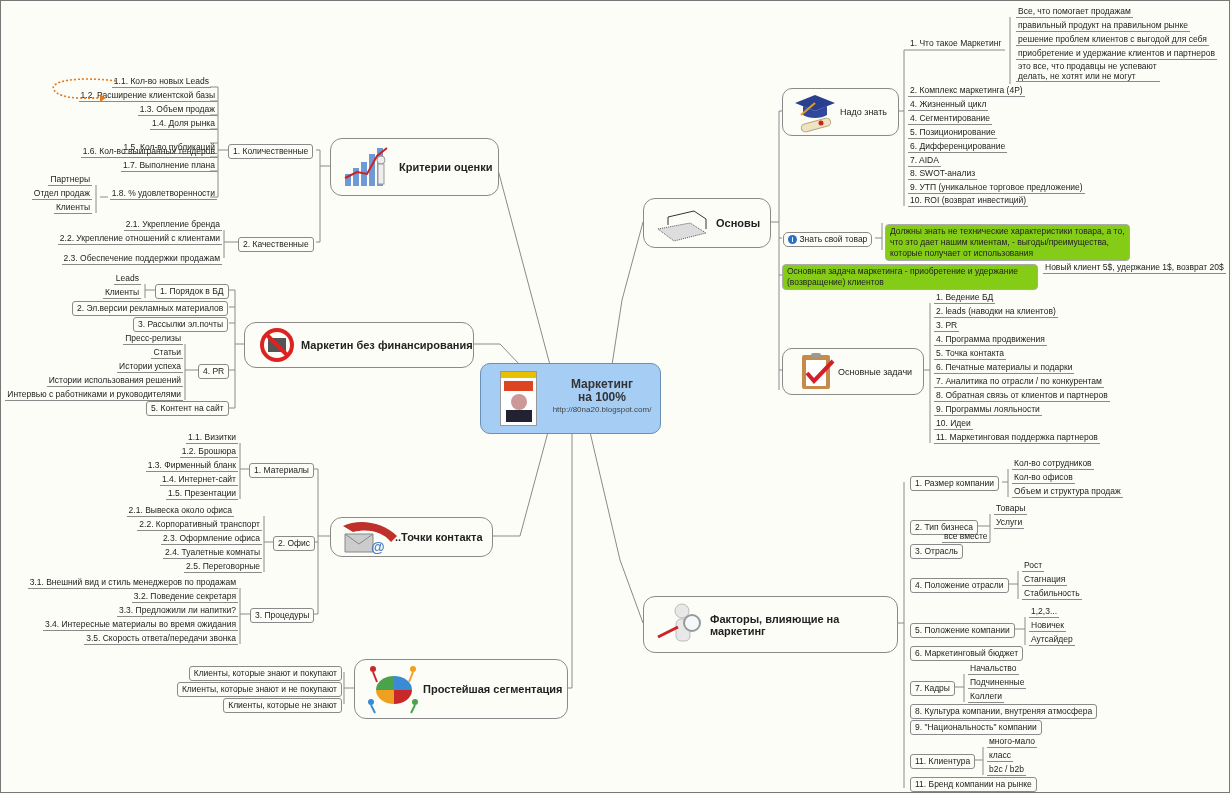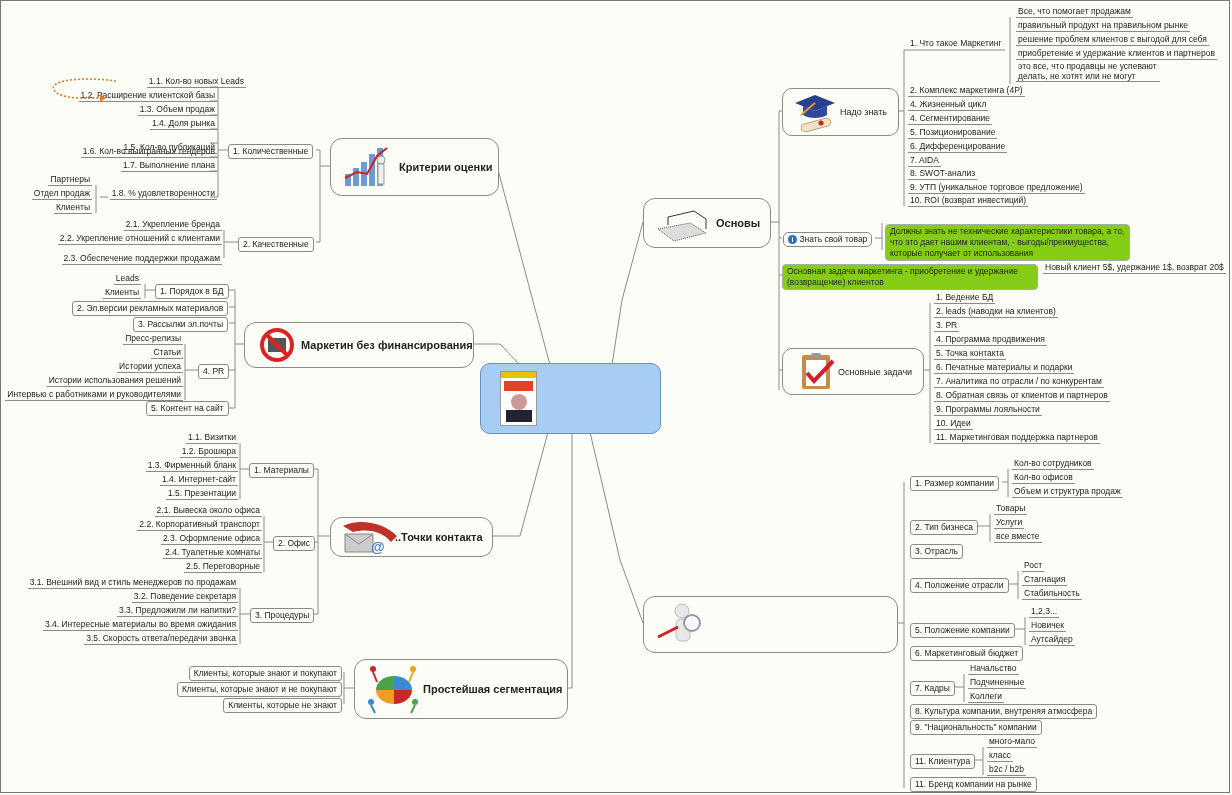--- a/index.html
+++ b/index.html
@@ -97,38 +97,43 @@
     <polyline points="983,747 983,775" fill="none" stroke="#8a8a8a" stroke-width="1"></polyline>
   </svg>
 
 <div class="center">
   <div class="ic" style="left:19px;top:7px;width:35px;height:53px;background:#fff;border:1px solid #999;">
     <div style="height:6px;background:#e8c000;"></div>
     <div style="margin:3px 3px;height:10px;background:#d42;"></div>
     <div style="margin:0 auto;width:16px;height:16px;border-radius:50%;background:#c99;"></div>
     <div style="margin:0 auto;width:26px;height:12px;background:#223;"></div>
   </div>
+  <div style="position:absolute;left:66px;top:14px;width:110px;text-align:center;color:#333;">
+    <div style="font-weight:bold;font-size:12px;line-height:13px;">Маркетинг</div>
+    <div style="font-weight:bold;font-size:12px;line-height:13px;">на 100%</div>
+    <div style="font-size:8px;line-height:11px;color:#444;">http://80na20.blogspot.com/</div>
+  </div>
 </div>
 
 <div class="main" style="left:330px;top:138px;width:167px;height:56px;">
   <svg class="ic" style="left:12px;top:5px;" width="50" height="46">
     <rect x="2" y="30" width="6" height="12" fill="#6d9ad6"></rect>
       <rect x="10" y="24" width="6" height="18" fill="#6d9ad6"></rect>
       <rect x="18" y="18" width="6" height="24" fill="#6d9ad6"></rect>
       <rect x="26" y="10" width="6" height="32" fill="#6d9ad6"></rect>
       <rect x="34" y="4" width="6" height="38" fill="#6d9ad6"></rect>
     <polyline points="2,34 14,28 24,30 34,12 44,4" fill="none" stroke="#c22" stroke-width="2"></polyline>
     <circle cx="38" cy="16" r="4" fill="#eee" stroke="#999"></circle>
       <rect x="35" y="20" width="6" height="20" fill="#eee" stroke="#999"></rect>
   </svg>
   <span style="margin-left:68px;">Критерии оценки</span>
 </div>
 <div class="box" style="left:228px;top:144px;">1. Количественные</div>
 <div class="box" style="left:238px;top:237px;">2. Качественные</div>
-<div class="t tr" style="right:986px;top:76px;text-align:center;">1.1. Кол-во новых Leads</div>
+<div class="t tr" style="right:1021px;top:76px;text-align:center;">1.1. Кол-во новых Leads</div>
 <div class="t tr" style="right:1015px;top:90px;">1.2. Расширение клиентской базы</div>
 <div class="t tr" style="right:1015px;top:104px;">1.3. Объем продаж</div>
 <div class="t tr" style="right:1015px;top:118px;">1.4. Доля рынка</div>
 <div class="t tr" style="right:1015px;top:142px;">1.5. Кол-во публикаций</div>
 <div class="t tr" style="right:1015px;top:146px;">1.6. Кол-во выигранных тендеров</div>
 <div class="t tr" style="right:1015px;top:160px;">1.7. Выполнение плана</div>
 <div class="t tr" style="right:1015px;top:188px;">1.8. % удовлетворенности</div>
 <div class="t tr" style="right:1140px;top:174px;">Партнеры</div>
 <div class="t tr" style="right:1140px;top:188px;">Отдел продаж</div>
 <div class="t tr" style="right:1140px;top:202px;">Клиенты</div>
@@ -170,21 +175,21 @@
   </svg>
   <span style="margin-left:64px;">..Точки контакта</span>
 </div>
 <div class="box" style="left:249px;top:463px;">1. Материалы</div>
 <div class="t tr" style="right:994px;top:432px;">1.1. Визитки</div>
 <div class="t tr" style="right:994px;top:446px;">1.2. Брошюра</div>
 <div class="t tr" style="right:994px;top:460px;">1.3. Фирменный бланк</div>
 <div class="t tr" style="right:994px;top:474px;">1.4. Интернет-сайт</div>
 <div class="t tr" style="right:994px;top:488px;">1.5. Презентации</div>
 <div class="box" style="left:273px;top:536px;">2. Офис</div>
-<div class="t tr" style="right:970px;top:505px;">2.1. Вывеска около офиса</div>
+<div class="t tr" style="right:998px;top:505px;">2.1. Вывеска около офиса</div>
 <div class="t tr" style="right:970px;top:519px;">2.2. Корпоративный транспорт</div>
 <div class="t tr" style="right:970px;top:533px;">2.3. Оформление офиса</div>
 <div class="t tr" style="right:970px;top:547px;">2.4. Туалетные комнаты</div>
 <div class="t tr" style="right:970px;top:561px;">2.5. Переговорные</div>
 <div class="box" style="left:250px;top:608px;">3. Процедуры</div>
 <div class="t tr" style="right:994px;top:577px;">3.1. Внешний вид и стиль менеджеров по продажам</div>
 <div class="t tr" style="right:994px;top:591px;">3.2. Поведение секретаря</div>
 <div class="t tr" style="right:994px;top:605px;">3.3. Предложили ли напитки?</div>
 <div class="t tr" style="right:994px;top:619px;">3.4. Интересные материалы во время ожидания</div>
 <div class="t tr" style="right:994px;top:633px;">3.5. Скорость ответа/передачи звонка</div>
@@ -284,29 +289,30 @@
 <div class="t" style="left:934px;top:418px;">10. Идеи</div>
 <div class="t" style="left:934px;top:432px;">11. Маркетинговая поддержка партнеров</div>
 
 <div class="main" style="left:643px;top:596px;width:253px;height:55px;">
   <svg class="ic" style="left:12px;top:4px;" width="50" height="48">
     <circle cx="26" cy="10" r="7" fill="#e8e8e8" stroke="#bbb"></circle>
     <rect x="20" y="18" width="14" height="22" rx="5" fill="#e8e8e8" stroke="#bbb"></rect>
     <circle cx="36" cy="22" r="8" fill="#f4f8fb" stroke="#999" stroke-width="2"></circle>
     <line x1="2" y1="36" x2="22" y2="26" stroke="#c22" stroke-width="3"></line>
   </svg>
+  <span style="margin-left:66px;">Факторы, влияющие на маркетинг</span>
 </div>
 <div class="box" style="left:910px;top:476px;">1. Размер компании</div>
 <div class="t" style="left:1012px;top:458px;">Кол-во сотрудников</div>
 <div class="t" style="left:1012px;top:472px;">Кол-во офисов</div>
 <div class="t" style="left:1012px;top:486px;">Объем и структура продаж</div>
 <div class="box" style="left:910px;top:520px;">2. Тип бизнеса</div>
 <div class="t" style="left:994px;top:503px;">Товары</div>
 <div class="t" style="left:994px;top:517px;">Услуги</div>
-<div class="t" style="left:994px;top:531px;">все вместе</div>
+<div class="t" style="left:942px;top:531px;">все вместе</div>
 <div class="box" style="left:910px;top:544px;">3. Отрасль</div>
 <div class="box" style="left:910px;top:578px;">4. Положение отрасли</div>
 <div class="t" style="left:1022px;top:560px;">Рост</div>
 <div class="t" style="left:1022px;top:574px;">Стагнация</div>
 <div class="t" style="left:1022px;top:588px;">Стабильность</div>
 <div class="box" style="left:910px;top:623px;">5. Положение компании</div>
 <div class="t" style="left:1029px;top:606px;">1,2,3...</div>
 <div class="t" style="left:1029px;top:620px;">Новичек</div>
 <div class="t" style="left:1029px;top:634px;">Аутсайдер</div>
 <div class="box" style="left:910px;top:646px;">6. Маркетинговый бюджет</div>

